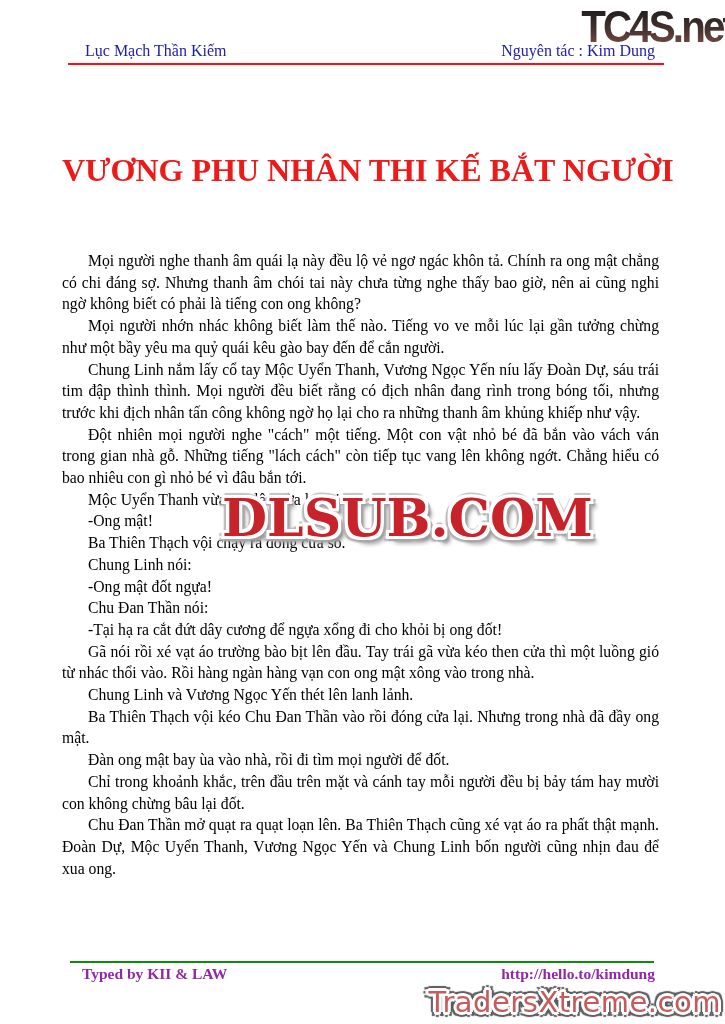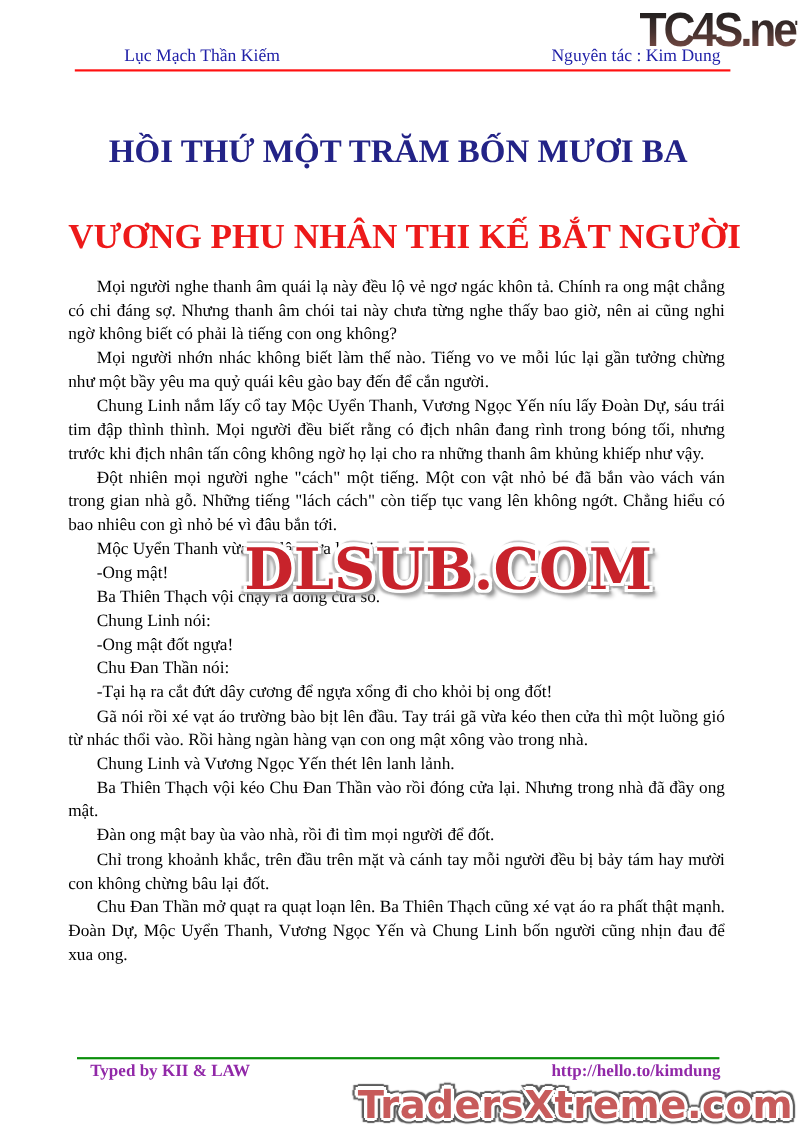--- a/index.html
+++ b/index.html
@@ -10,21 +10,20 @@
     overflow:hidden;
     font-family:"Liberation Serif",serif;
   }
 
   
   .hdr-text{
     position:absolute;
     font-size:16px;
     color:var(--header-color,#2121a8);
     white-space:nowrap;
-    margin-left:28px;
   }
   #book-title{left:85px;top:42px;}
   #original-credit{right:70px;top:42px;}
   #tc4s-logo{
     position:absolute;
     right:-8px;top:2px;
     font-family:"Liberation Sans",sans-serif;
     font-weight:bold;
     font-size:42px;
     letter-spacing:-3px;
@@ -103,22 +102,22 @@
     font-weight:bold;
     color:var(--footer-color,#9128a8);
     white-space:nowrap;
   }
   #typed-by{left:82px;top:965px;}
   #kimdung-url{right:70px;top:965px;}
   #tradersxtreme-logo{
     position:absolute;
     right:4px;top:985px;
     font-family:"DejaVu Sans",sans-serif;
-    font-weight:bold;
-    font-size:35px;
+    font-weight:normal;
+    font-size:29px;
     letter-spacing:0.5px;
     color:#c75b5b;
     white-space:nowrap;
     text-shadow:
       -2px -2px 0 #fff, 2px -2px 0 #fff, -2px 2px 0 #fff, 2px 2px 0 #fff,
       -3px 0 0 #fff, 3px 0 0 #fff, 0 -3px 0 #fff, 0 3px 0 #fff,
       -4px -4px 1px #5c5c5c, 4px -4px 1px #5c5c5c, -4px 4px 1px #5c5c5c,
       4px 4px 1px #5c5c5c, -5px 0 1px #5c5c5c, 5px 0 1px #5c5c5c,
       0 -5px 1px #5c5c5c, 0 5px 1px #5c5c5c;
   }
@@ -129,21 +128,20 @@
 <div id="page" style="--header-color: #2121a8; --header-rule: #ff1010; --title1-color: #232387; --title2-color: #ed1a1a; --wm-color: #c8232b; --footer-color: #9128a8; --footer-rule: #0b8f0b;">
 
   <div>
     <span id="tc4s-logo">TC4S.net</span>
     <span id="book-title" class="hdr-text">Lục Mạch Thần Kiếm</span>
     <span id="original-credit" class="hdr-text">Nguyên tác : Kim Dung</span>
     <div id="header-rule"></div>
   </div>
 
   <div id="chapter-title">
-    <div id="chapter-line1">HỒI THỨ MỘT TRĂM BỐN MƯƠI BA</div>
     <div id="chapter-line2">VƯƠNG PHU NHÂN THI KẾ BẮT NGƯỜI</div>
   </div>
 
   <div id="body-text">
       <p class="para">Mọi người nghe thanh âm quái lạ này đều lộ vẻ ngơ ngác khôn tả. Chính ra ong mật chẳng có chi đáng sợ. Nhưng thanh âm chói tai này chưa từng nghe thấy bao giờ, nên ai cũng nghi ngờ không biết có phải là tiếng con ong không?</p>
       <p class="para">Mọi người nhớn nhác không biết làm thế nào. Tiếng vo ve mỗi lúc lại gần tưởng chừng như một bầy yêu ma quỷ quái kêu gào bay đến để cắn người.</p>
       <p class="para">Chung Linh nắm lấy cổ tay Mộc Uyển Thanh, Vương Ngọc Yến níu lấy Đoàn Dự, sáu trái tim đập thình thình. Mọi người đều biết rằng có địch nhân đang rình trong bóng tối, nhưng trước khi địch nhân tấn công không ngờ họ lại cho ra những thanh âm khủng khiếp như vậy.</p>
       <p class="para">Đột nhiên mọi người nghe "cách" một tiếng. Một con vật nhỏ bé đã bắn vào vách ván trong gian nhà gỗ. Những tiếng "lách cách" còn tiếp tục vang lên không ngớt. Chẳng hiểu có bao nhiêu con gì nhỏ bé vì đâu bắn tới.</p>
       <p class="para">Mộc Uyển Thanh vừa run lên vừa la gọi:</p>
       <p class="para">-Ong mật!</p>

